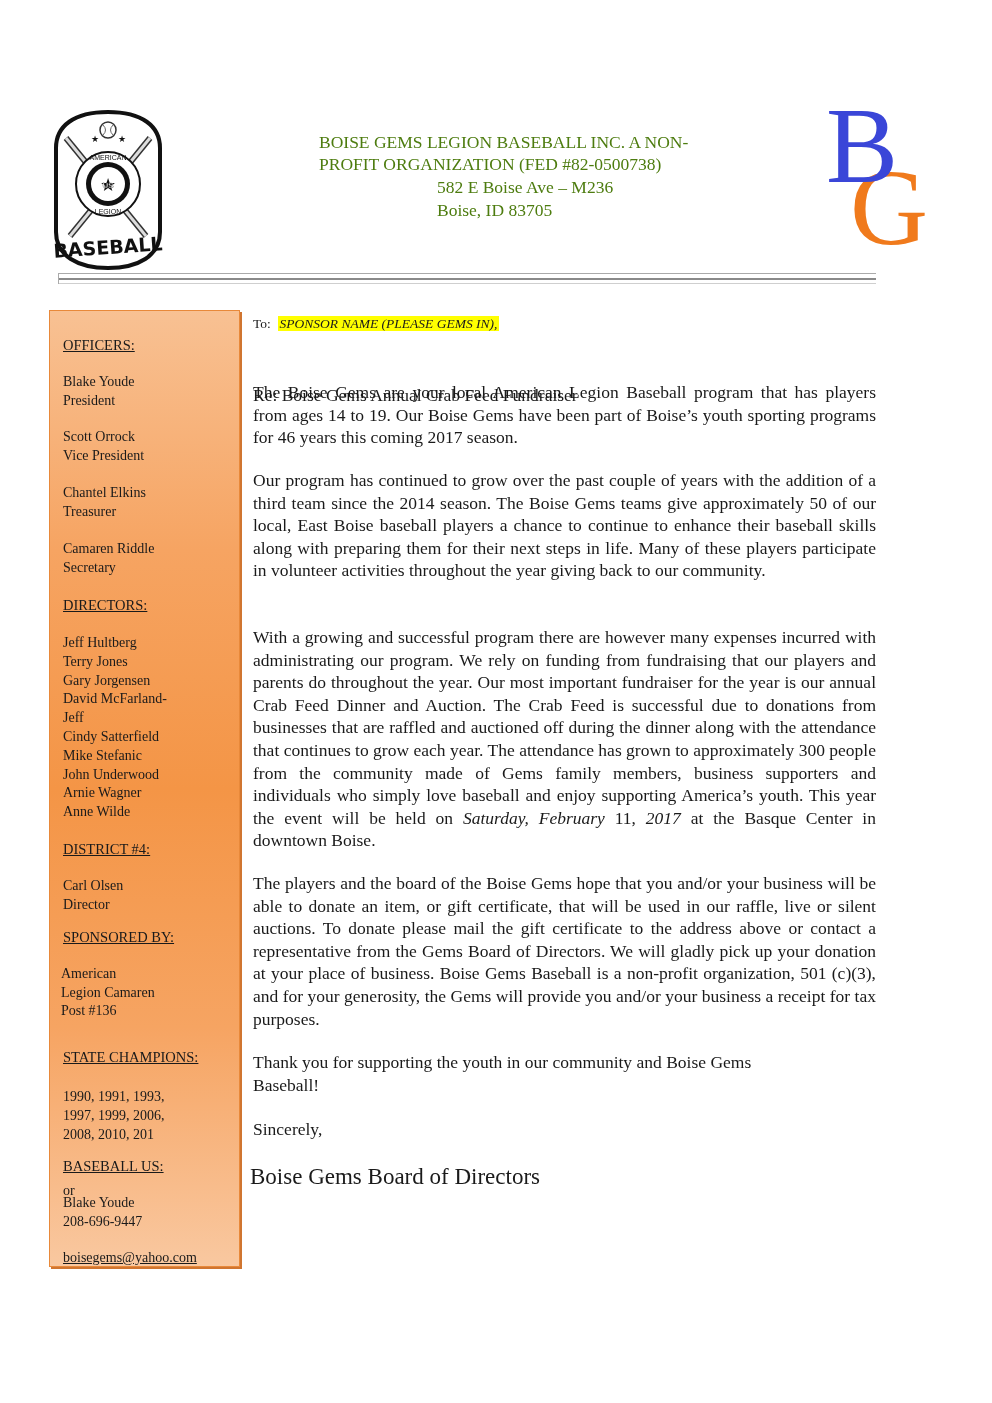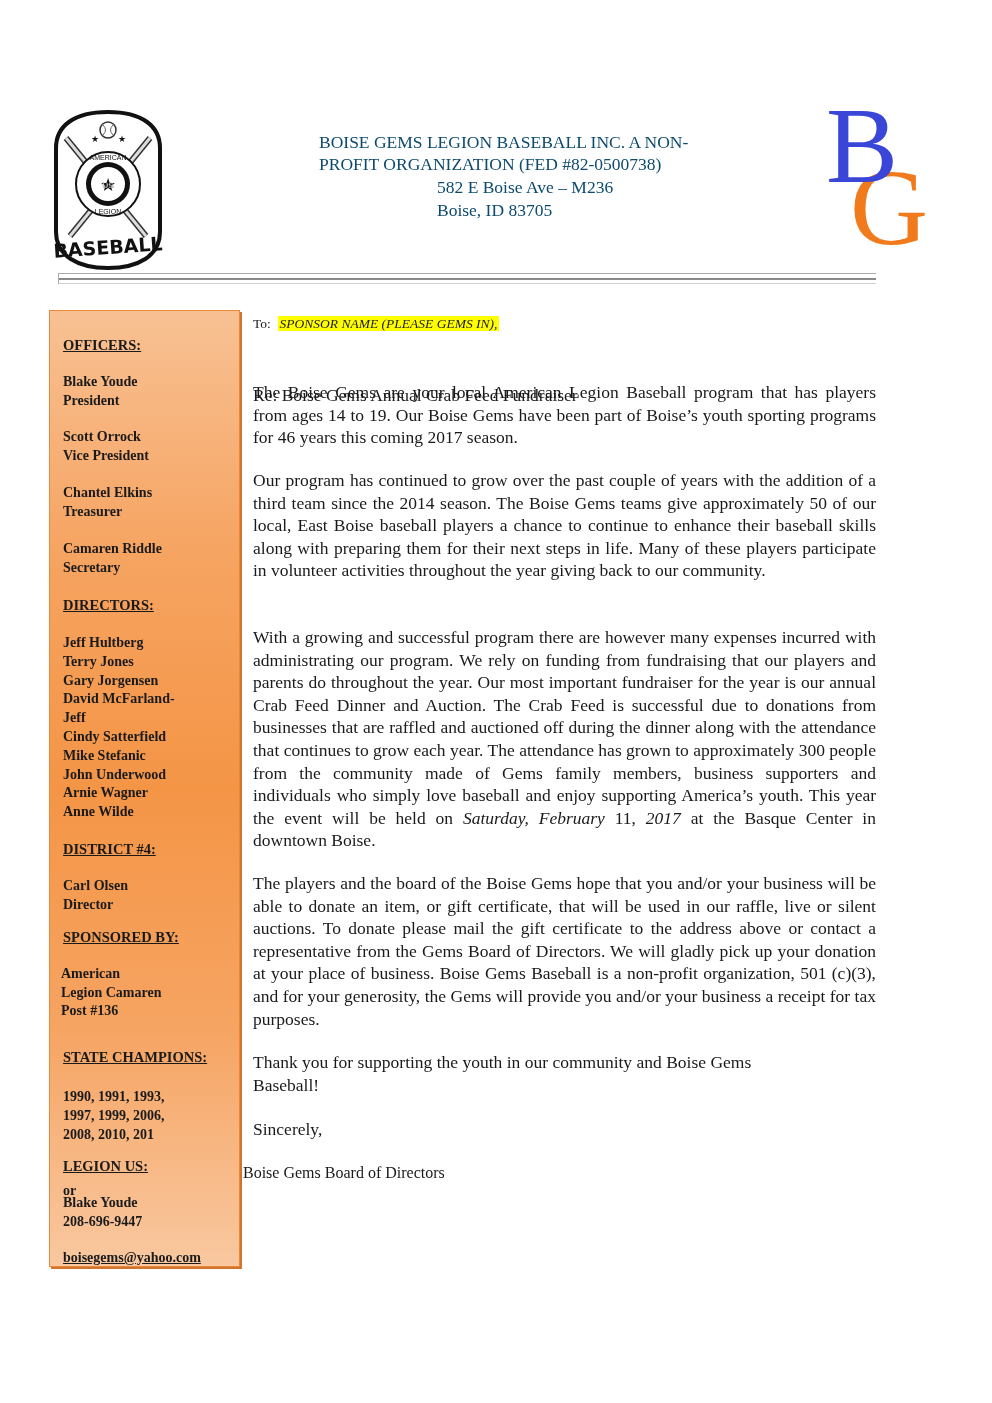--- a/index.html
+++ b/index.html
@@ -4,57 +4,57 @@
 <style>
   html, body { margin:0; padding:0; background:#ffffff; }
   body { width:992px; height:1403px; position:relative; overflow:hidden;
          font-family:"Liberation Serif", serif; color:#1a1a1a; }
   .abs { position:absolute; }
 
   
   #legion-logo { left:50px; top:108px; width:116px; height:164px; }
 
   
-  .hdr { font-size:17.5px; line-height:23px; white-space:nowrap; color:#0c4a6e; }
+  .hdr { font-size:17.5px; line-height:23px; white-space:nowrap; color:#4d7c0f; }
   #hdr-l1 { left:319px; top:131px; }
   #hdr-l2 { left:319px; top:153px; }
   #hdr-l3 { left:437px; top:176px; }
   #hdr-l4 { left:437px; top:199px; }
   .bg-b { left:826px; top:92px; font-size:108px; color:#3a46d8; line-height:1;
           font-family:"Liberation Serif", serif; }
   .bg-g { left:850px; top:154px; font-size:108px; color:#f07a1c; line-height:1;
           font-family:"Liberation Serif", serif; }
 
   
   #rule { left:58px; top:273px; width:818px; height:12px; }
   #rule .l1 { position:absolute; left:0; top:0; width:100%; height:1px; background:#aaaaaa; }
   #rule .l2 { position:absolute; left:0; top:5px; width:100%; height:2px; background:#8a8a8a; }
   #rule .l3 { position:absolute; left:0; top:10px; width:100%; height:1px; background:#cfcfcf; }
   #rule .cap { position:absolute; left:0; top:0; width:1px; height:11px; background:#aaaaaa; }
 
   
   #sidebar { left:49px; top:310px; width:189px; height:955px;
     background:linear-gradient(to bottom, #f8c193 0%, #f6a462 25%, #f49546 50%, #f6a462 75%, #f9c8a0 100%);
     border:1px solid #e8893a; box-shadow:2px 2px 0 #d07530; }
-  .sb { position:absolute; left:13px; font-weight:bold; font-size:14px; line-height:18.7px; color:#1a1a1a; white-space:nowrap; }
+  .sb { position:absolute; left:13px; font-weight:normal; font-size:14px; line-height:18.7px; color:#1a1a1a; white-space:nowrap; }
   .sb-h { text-decoration:underline; font-size:14.5px; }
 
   
   .body { left:253px; width:623px; font-size:17.5px; line-height:22.6px; text-align:justify; color:#1a1a1a; }
   .body p { margin:0; }
   #to-line { left:253px; top:316px; font-size:13.5px; white-space:nowrap; }
   #to-line .hl { background:#ffff00; font-style:italic; padding:0 2px; }
   #re-line { left:253px; top:338px; font-size:17.5px; white-space:nowrap;margin-top:47px; }
   #p1 { top:381px; }
   #p2 { top:469px; }
   #p3 { top:626px; }
   #p4 { top:872px; }
   #p5 { top:1051px; text-align:left; }
   #closing { left:253px; top:1119px; font-size:17.5px; }
-  #signature { left:243px; top:1164px; font-size:16px; }
+  #signature { left:250px; top:1164px; font-size:23px; }
 </style>
 </head>
 <body>
 
 <div id="legion-logo" class="abs">
   <svg width="116" height="164" viewBox="0 0 116 164">
     <path d="M58 4 C92 4 110 18 110 40 L110 124 C110 148 88 160 58 160 C28 160 6 148 6 124 L6 40 C6 18 24 4 58 4 Z" fill="#fff" stroke="#111" stroke-width="4"></path>
     <circle cx="58" cy="22" r="8" fill="#fff" stroke="#333" stroke-width="1.5"></circle>
     <path d="M53 17 Q58 22 53 27 M63 17 Q58 22 63 27" fill="none" stroke="#666" stroke-width="1"></path>
     <text x="41" y="34" font-size="9" fill="#111">★</text>
@@ -120,21 +120,21 @@
   <div class="sb sb-h" style="top:617px">SPONSORED BY:</div>
   <div class="sb" style="top:654px; left:11px">American</div>
   <div class="sb" style="top:673px; left:11px">Legion Camaren</div>
   <div class="sb" style="top:691px; left:11px">Post #136</div>
 
   <div class="sb sb-h" style="top:737px">STATE CHAMPIONS:</div>
   <div class="sb" style="top:777px">1990, 1991, 1993,</div>
   <div class="sb" style="top:796px">1997, 1999, 2006,</div>
   <div class="sb" style="top:815px">2008, 2010, 201</div>
 
-  <div class="sb sb-h" style="top:846px">LEGION US:</div>
+  <div class="sb sb-h" style="top:846px">BASEBALL US:</div>
   <div class="sb" style="top:883px">Blake Youde</div>
   <div class="sb" style="top:902px">208-696-9447</div>
   <div class="sb" style="top:871px">or</div>
   <div class="sb" style="top:938px; text-decoration:underline">boisegems@yahoo.com</div>
 </div>
 
 <div id="to-line" class="abs">
   <span>To:</span>&nbsp;
   <span class="hl">SPONSOR NAME (PLEASE GEMS IN),</span>
 </div>

